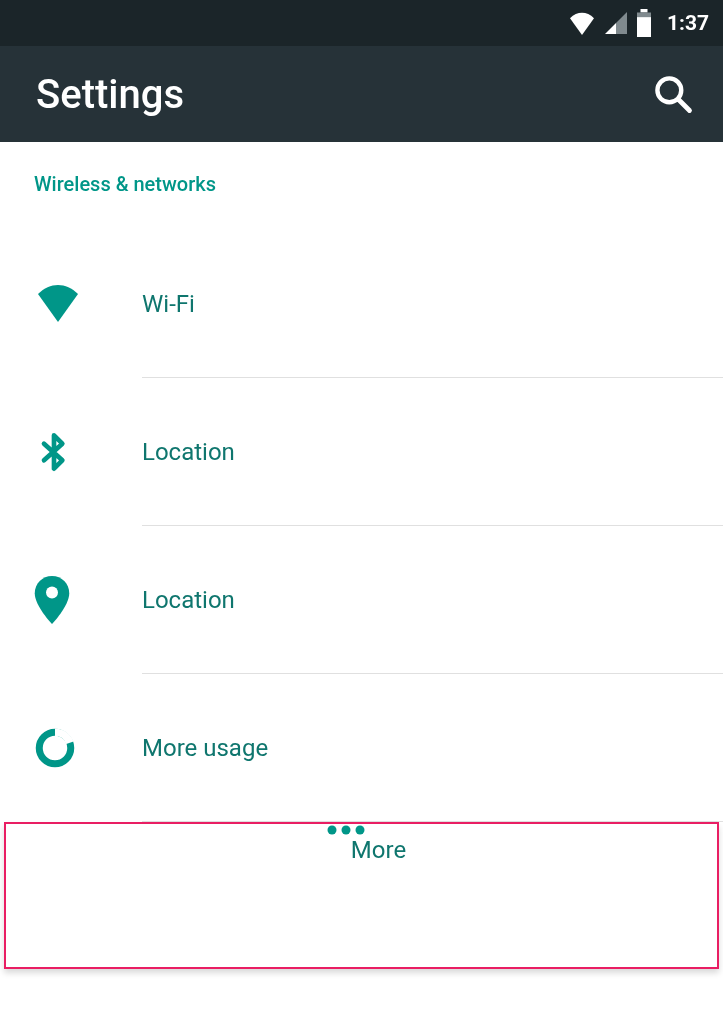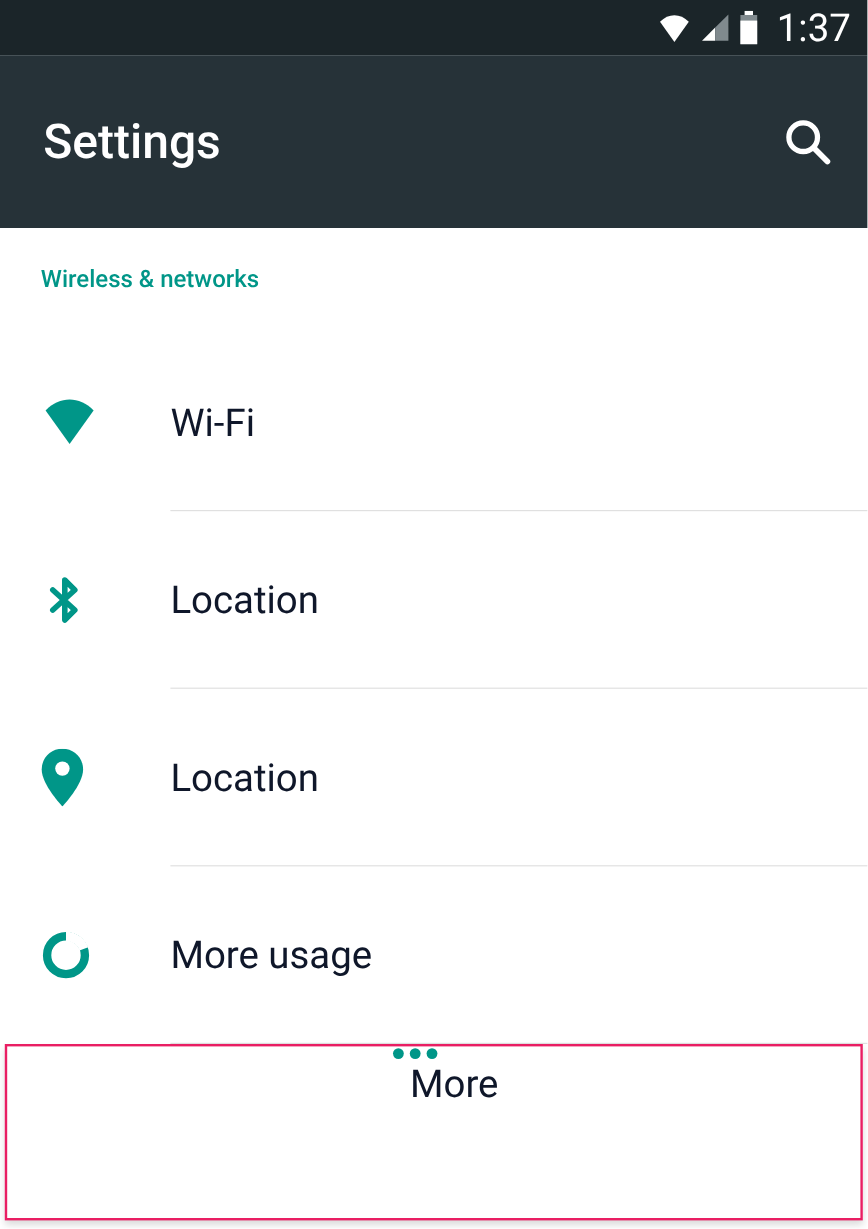--- a/index.html
+++ b/index.html
@@ -18,27 +18,27 @@
       background: #1b2529;
       height: 46px;
       display: flex;
       justify-content: flex-end;
       align-items: center;
       padding-right: 14px;
       gap: 6px;
     }
     .status-bar .time-text {
       color: #ffffff;
-      font-size: 32px;
-      font-weight: 400;
+      font-size: 21px;
+      font-weight: 700;
       margin-left: 8px;
     }
     .app-bar {
       background: #263238;
-      height: 144px;
+      height: 96px;
       display: flex;
       align-items: center;
       justify-content: space-between;
       padding: 0 28px 0 36px;
     }
     .app-bar .title {
       color: #ffffff;
       font-size: 40px;
       font-weight: 500;
     }
@@ -57,22 +57,22 @@
       height: 147px;
       padding-left: 34px;
       cursor: pointer;
     }
     .list-item .icon-slot {
       width: 108px;
       display: flex;
       align-items: center;
     }
     .list-item .label {
-      font-size: 32px;
-      color: #0f172a;
+      font-size: 24px;
+      color: #0f766e;
       font-weight: 400;
     }
     .divider {
       height: 1px;
       background: #e0e0e0;
       margin-left: 142px;
     }
     .highlight {
       border: 2px solid #E91E63;
       box-shadow: 0 4px 6px rgba(0,0,0,0.15);

